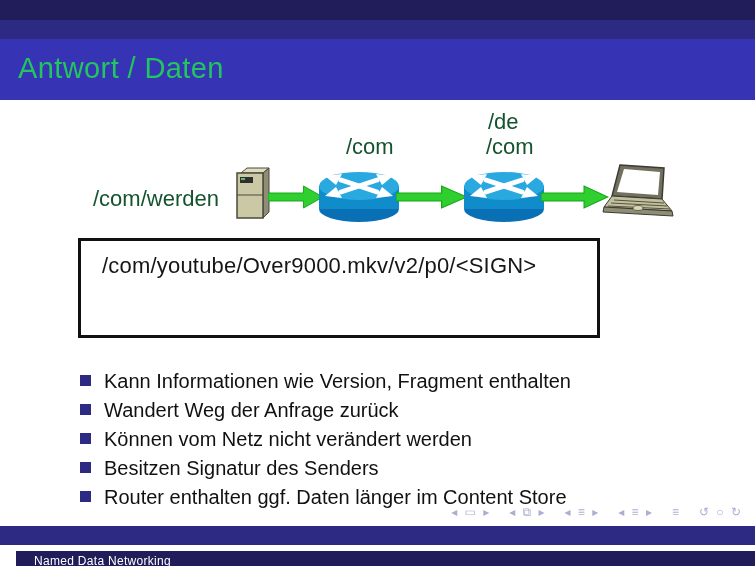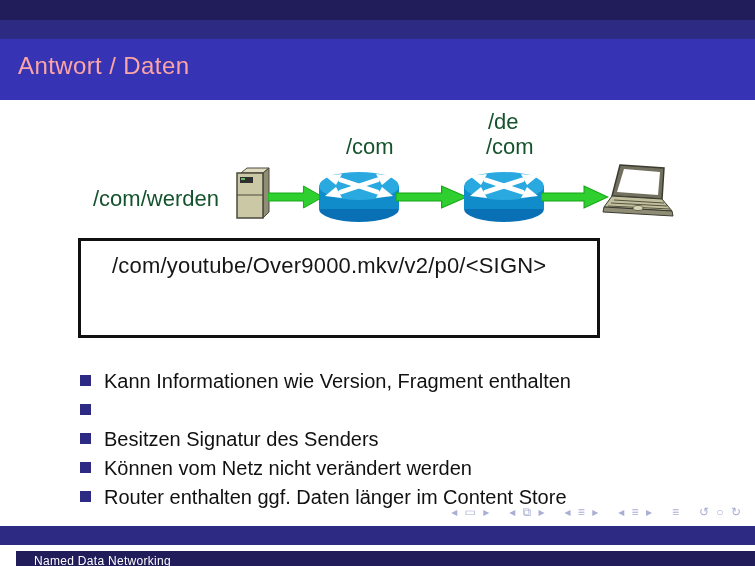--- a/index.html
+++ b/index.html
@@ -4,30 +4,30 @@
 <style>
   html,body{margin:0;padding:0;background:#fff;}
   .slide{
     position:relative;width:755px;height:566px;background:#ffffff;
     font-family:"Liberation Sans",sans-serif;overflow:hidden;
   }
   
   .band-top{position:absolute;left:0;top:0;width:100%;height:20px;background:#211d5a;}
   .band-mid{position:absolute;left:0;top:20px;width:100%;height:19px;background:#2d2a83;}
   .titlebar{position:absolute;left:0;top:39px;width:100%;height:61px;background:#3733b5;}
-  .title{position:absolute;left:18px;top:13px;margin:0;color:#fca5a5;font-size:24px;
+  .title{position:absolute;left:18px;top:13px;margin:0;color:#22c55e;font-size:29px;
     font-weight:400;letter-spacing:.4px;}
   
   .lbl{position:absolute;color:#14532d;font-size:22px;white-space:nowrap;}
   .icon{position:absolute;}
   
   .packet-box{position:absolute;left:78px;top:238px;width:516px;height:94px;
     border:3px solid #111111;background:#ffffff;}
   .packet-text{position:absolute;left:21px;top:12px;font-size:22px;color:#161616;
-    letter-spacing:.2px;white-space:nowrap;margin-left:10px;}
+    letter-spacing:.2px;white-space:nowrap;}
   
   .bullets{position:absolute;left:80px;top:369px;width:600px;}
   .bullet-row{display:flex;align-items:flex-start;height:29px;text-align:center;}
   .bullet-marker{flex:0 0 auto;width:11px;height:11px;background:#2d2a83;margin:6px 13px 0 0;}
   .bullet-text{font-size:20px;color:#111111;line-height:24px;white-space:nowrap;}
   
   .nav{position:absolute;right:12px;top:505px;display:flex;gap:18px;
     color:#a9aed2;font-size:12px;user-select:none;}
   .nav-group{white-space:nowrap;letter-spacing:2px;cursor:pointer;}
   
@@ -127,30 +127,31 @@
 
   <div class="bullets">
 
       <div class="bullet-row">
         <span class="bullet-marker"></span>
         <span class="bullet-text">Kann Informationen wie Version, Fragment enthalten</span>
       </div>
 
       <div class="bullet-row">
         <span class="bullet-marker"></span>
+        <span class="bullet-text">Wandert Weg der Anfrage zurück</span>
+      </div>
+
+      <div class="bullet-row">
+        <span class="bullet-marker"></span>
+        <span class="bullet-text">Können vom Netz nicht verändert werden</span>
       </div>
 
       <div class="bullet-row">
         <span class="bullet-marker"></span>
         <span class="bullet-text">Besitzen Signatur des Senders</span>
-      </div>
-
-      <div class="bullet-row">
-        <span class="bullet-marker"></span>
-        <span class="bullet-text">Können vom Netz nicht verändert werden</span>
       </div>
 
       <div class="bullet-row">
         <span class="bullet-marker"></span>
         <span class="bullet-text">Router enthalten ggf. Daten länger im Content Store</span>
       </div>
     </div>
 
   <div class="nav">
 

